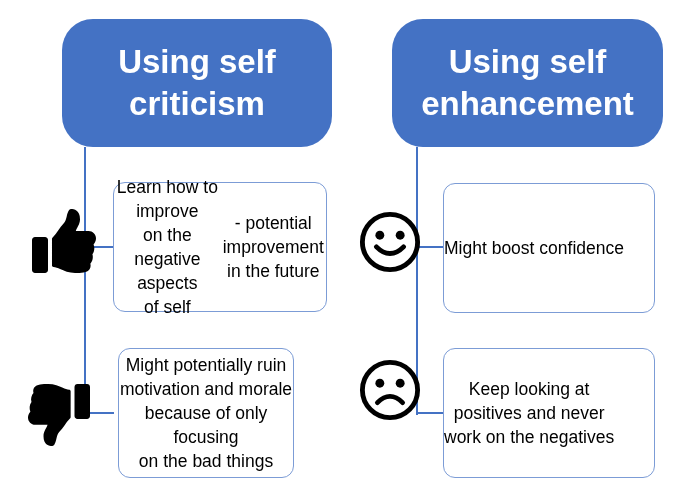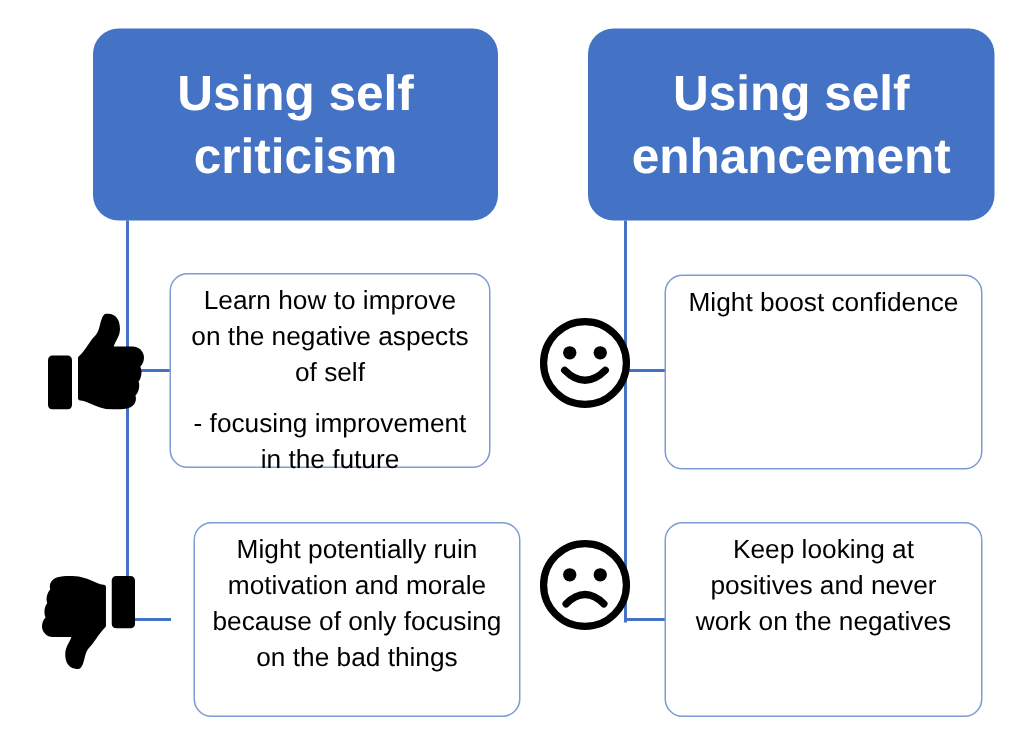--- a/index.html
+++ b/index.html
@@ -16,21 +16,21 @@
     width: 690px;
     height: 498px;
     background: var(--background);
     font-family: "Liberation Sans", sans-serif;
     overflow: hidden;
   }
   .hdr {
     position: absolute;
     background: var(--accent);
     color: var(--header-text);
-    border-radius: 17px;
+    border-radius: 31px;
     display: flex;
     align-items: center;
     justify-content: center;
     text-align: center;
     font-weight: bold;
     font-size: 33px;
     line-height: 42px;
     white-space: pre-line;
     z-index: 2;
   }
@@ -46,33 +46,33 @@
   #hline-left-bottom  { left: 85px;  top: 412px; width: 29px; }
   #hline-right-top    { left: 417px; top: 246px; width: 27px; }
   #hline-right-bottom { left: 417px; top: 412px; width: 27px; }
 
   .box {
     position: absolute;
     background: var(--background);
     border: 1.5px solid var(--box-border);
     border-radius: 12px;
     display: flex;
-    flex-direction: column;
+    flex-direction: row;
     align-items: center;
     justify-content: space-between;
     text-align: center;
     font-size: 17.5px;
     line-height: 24px;
     color: var(--text);
     z-index: 2;
     box-sizing: border-box;
   }
   .box p { margin: 5px 0; white-space: pre-line; }
   #box-1 { left: 113px; top: 182px; width: 214px; height: 130px; }
-  #box-2 { left: 129px; top: 348px; width: 218px; height: 130px; }
+  #box-2 { left: 118px; top: 348px; width: 176px; height: 130px; }
   #box-3 { left: 443px; top: 183px; width: 212px; height: 130px; }
   #box-4 { left: 443px; top: 348px; width: 212px; height: 130px; }
 
   .icon { position: absolute; z-index: 3; line-height: 0; }
   #icon-thumbs-up   { left: 31px;  top: 209px; }
   #icon-thumbs-down { left: 26px;  top: 384px; transform: rotate(180deg); }
   #icon-smiley      { left: 359px; top: 211px; }
   #icon-sad         { left: 359px; top: 359px; }
 </style>
 </head>
@@ -121,21 +121,21 @@
       <circle cx="21.5" cy="25" r="4.6" fill="#000000"></circle>
       <circle cx="42.5" cy="25" r="4.6" fill="#000000"></circle>
       <path d="M19 45 Q 32 32 45 45" stroke="#000000" stroke-width="5" fill="none" stroke-linecap="round"></path>
     </svg>
   </span>
 
   <div class="box" id="box-1">
     <p>Learn how to improve
 on the negative aspects
 of self</p>
-    <p>- focusing improvement
+    <p>- potential improvement
 in the future</p>
   </div>
 
   <div class="box" id="box-2">
     <p>Might potentially ruin
 motivation and morale
 because of only focusing
 on the bad things</p>
   </div>
 

